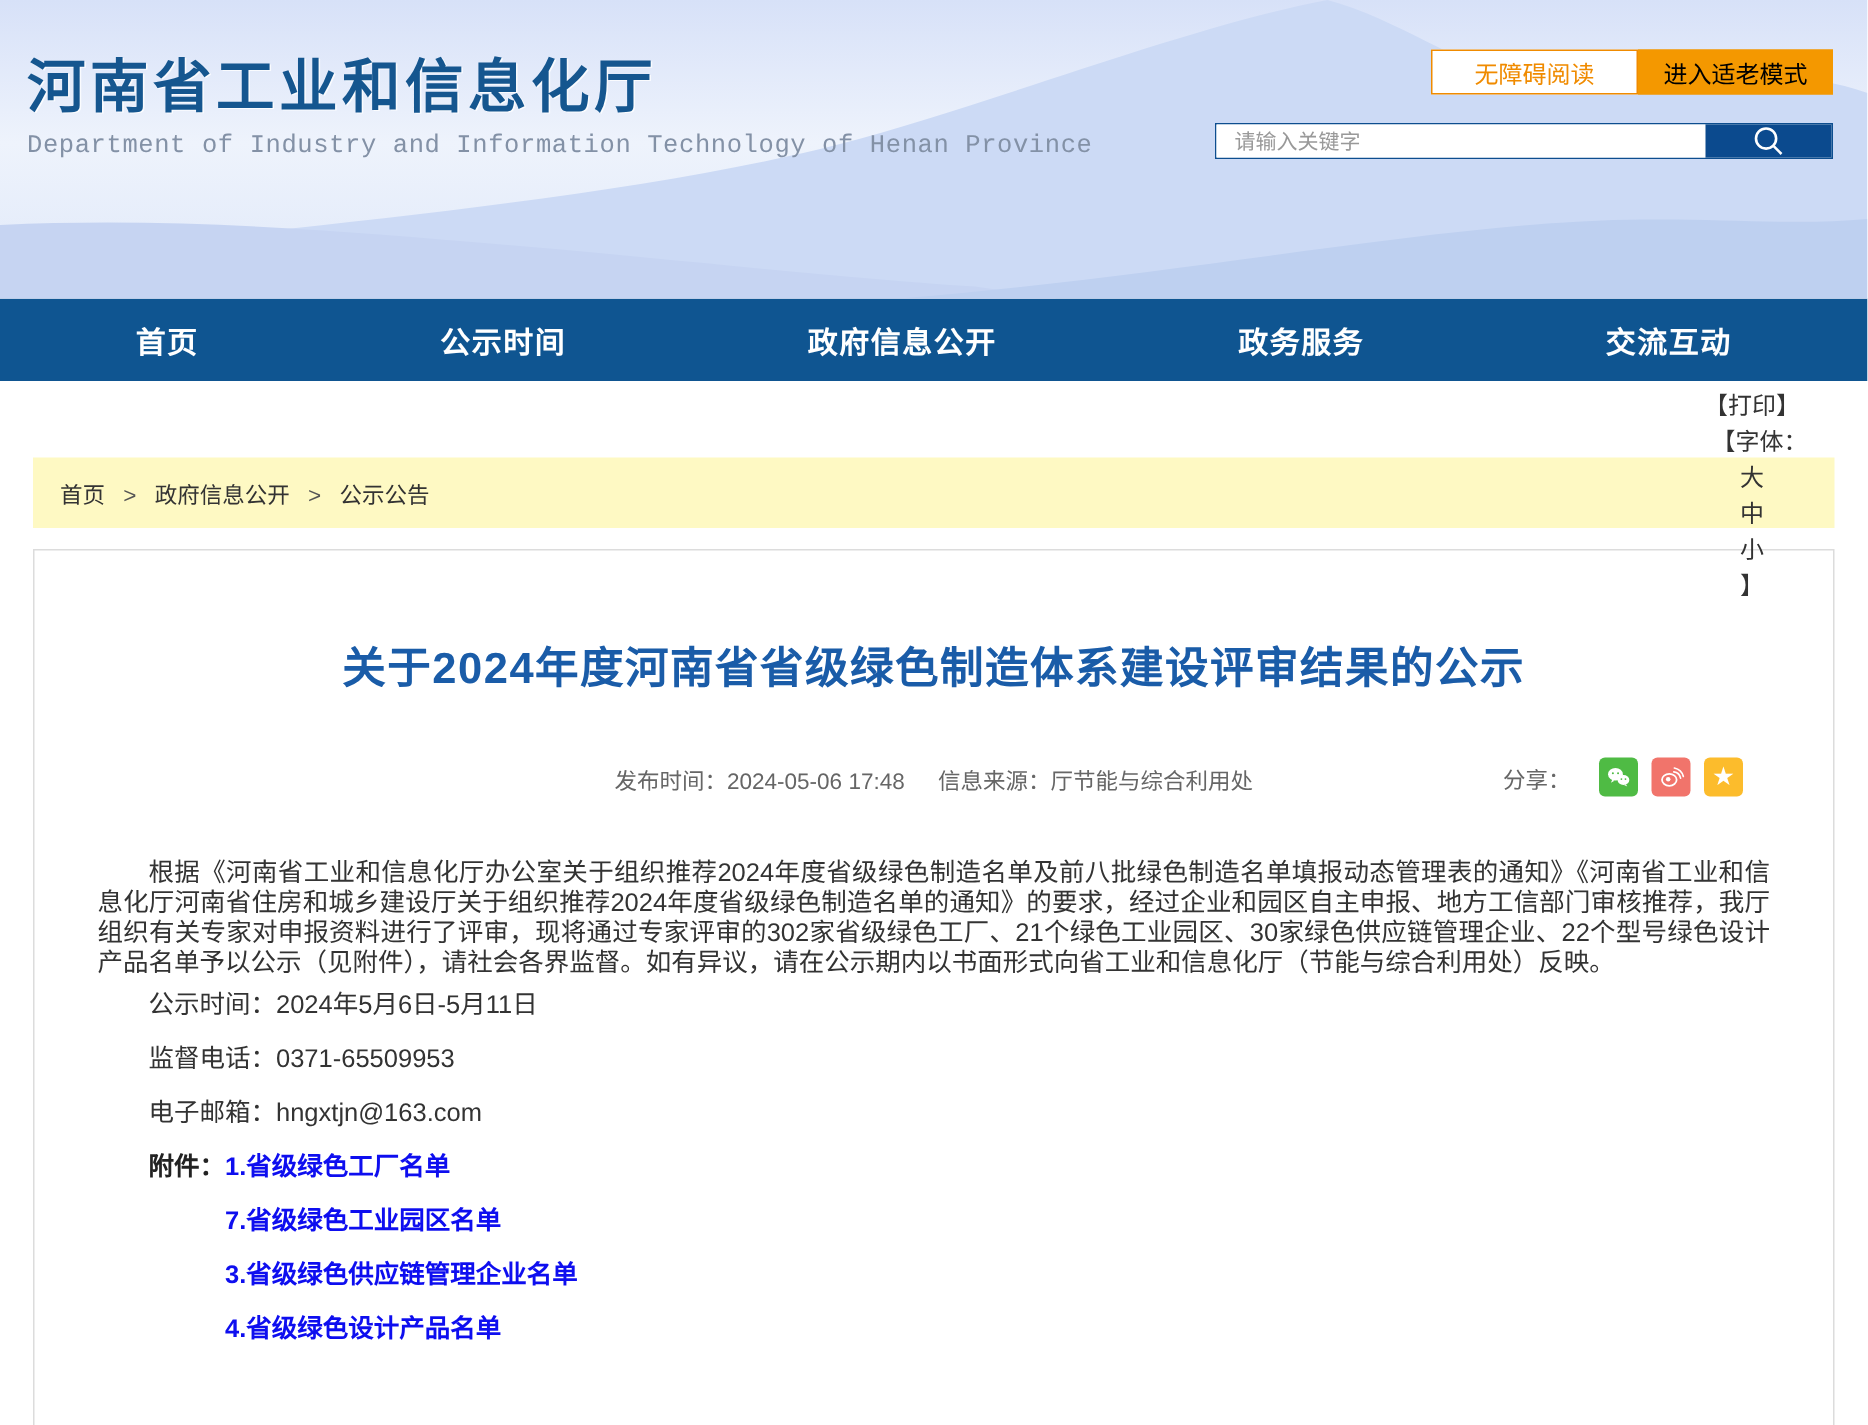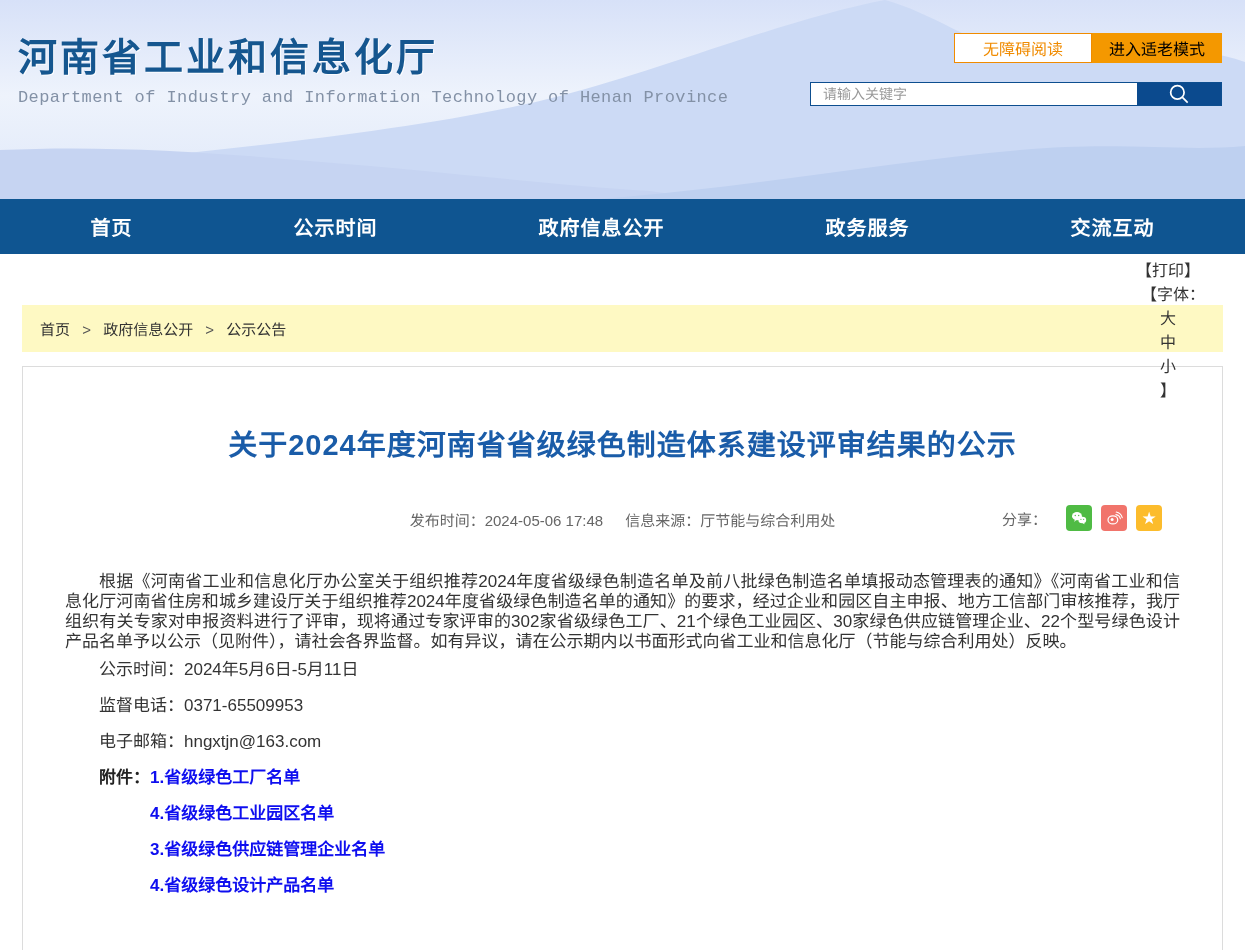--- a/index.html
+++ b/index.html
@@ -156,21 +156,21 @@
 
   <div class="body-block">
     <p class="para">根据《河南省工业和信息化厅办公室关于组织推荐2024年度省级绿色制造名单及前八批绿色制造名单填报动态管理表的通知》《河南省工业和信息化厅河南省住房和城乡建设厅关于组织推荐2024年度省级绿色制造名单的通知》的要求，经过企业和园区自主申报、地方工信部门审核推荐，我厅组织有关专家对申报资料进行了评审，现将通过专家评审的302家省级绿色工厂、21个绿色工业园区、30家绿色供应链管理企业、22个型号绿色设计产品名单予以公示（见附件），请社会各界监督。如有异议，请在公示期内以书面形式向省工业和信息化厅（节能与综合利用处）反映。</p>
     <p class="info-line">公示时间：2024年5月6日-5月11日</p>
     <p class="info-line">监督电话：0371-65509953</p>
     <p class="info-line">电子邮箱：hngxtjn@163.com</p>
     <div class="attach-row">
       <span class="attach-label">附件：</span><a class="attach-link">1.省级绿色工厂名单</a>
     </div>
     <div class="attach-item">
-      <a class="attach-link">4.省级绿色工业园区名单</a>
+      <a class="attach-link">7.省级绿色工业园区名单</a>
     </div>
     <div class="attach-item">
       <a class="attach-link">3.省级绿色供应链管理企业名单</a>
     </div>
     <div class="attach-item">
       <a class="attach-link">4.省级绿色设计产品名单</a>
     </div>
   </div>
 </main>
 

